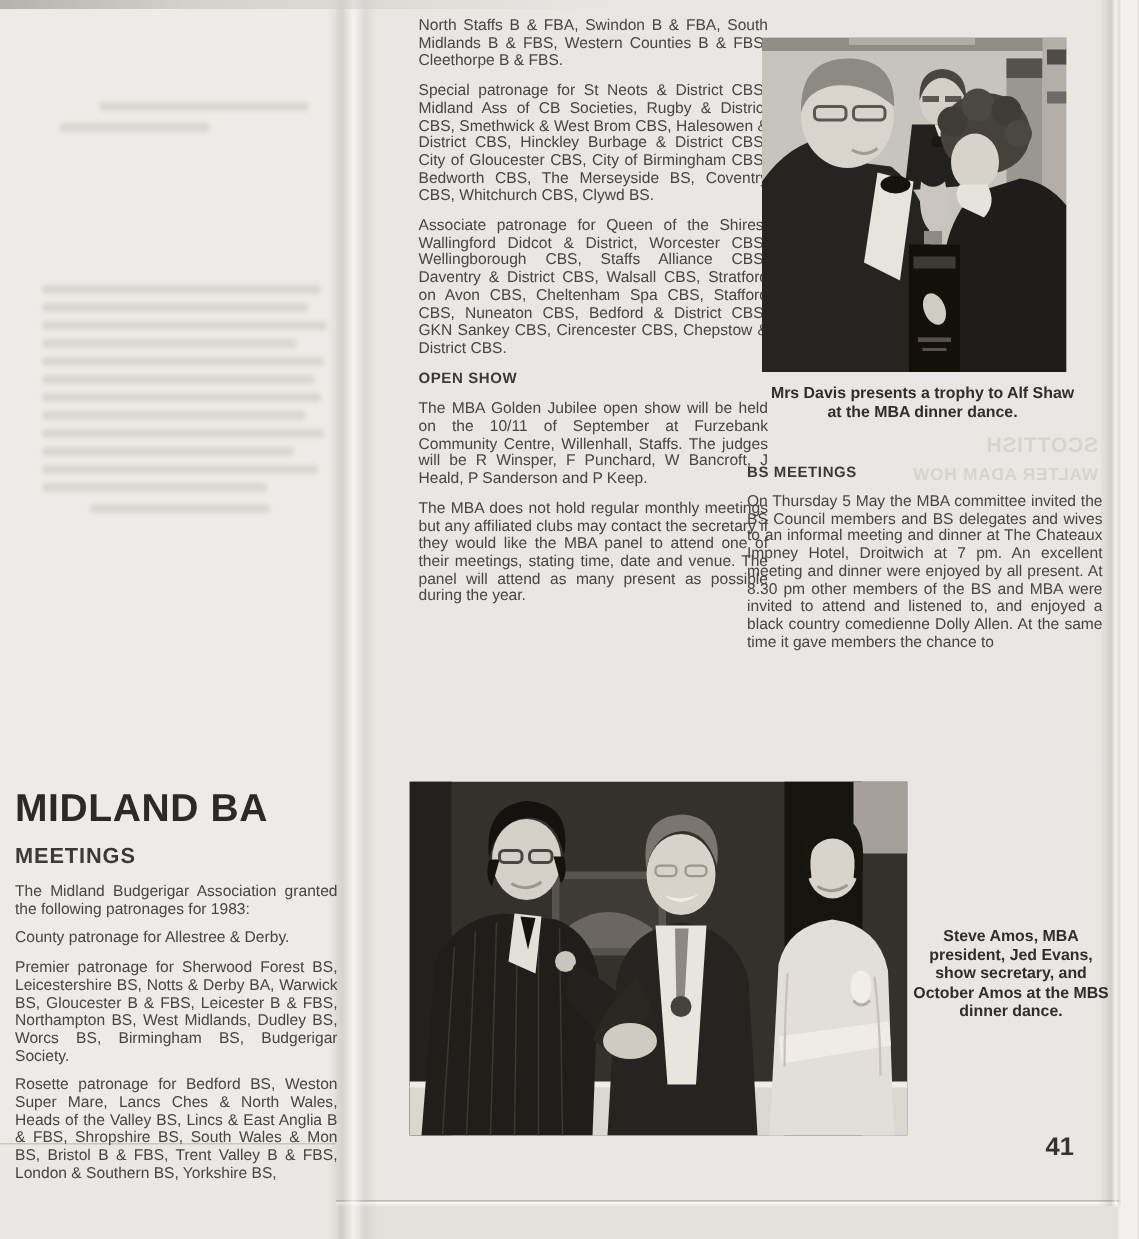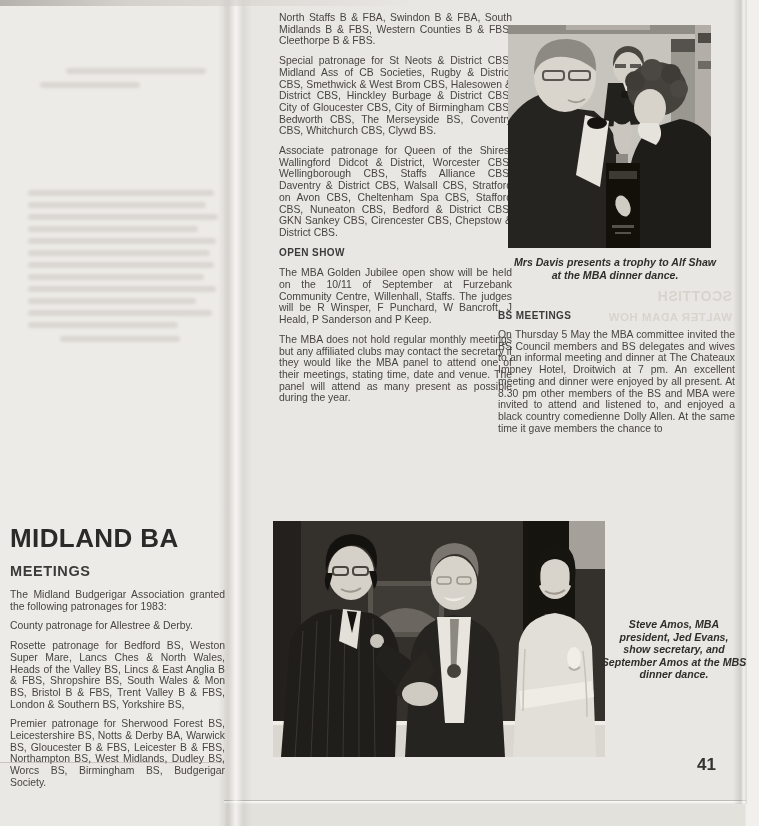--- a/index.html
+++ b/index.html
@@ -20,21 +20,21 @@
                 background:linear-gradient(90deg, rgba(120,116,110,0) 0%, rgba(120,116,110,0.22) 55%,
                            rgba(255,255,255,0.45) 78%, rgba(120,116,110,0.18) 100%); }
   .outer-right { position:absolute; left:746px; top:0; width:13px; height:826px; background:#f1f0ed; }
   .bottom-edge { position:absolute; left:224px; top:800px; width:522px; height:26px; background:#e3e1dc;
                  border-top:1px solid #bebbb5; box-shadow:inset 0 2px 2px rgba(255,255,255,0.8); }
 
   
   .body-text { font-size:10.4px; line-height:11.7px; color:#474542; text-align:justify; }
   .body-text p { margin-bottom:8px; }
   .section-heading { font-size:10px; letter-spacing:0.4px; color:#3b3a38; margin:5px 0 9px 0; }
-  .caption { font-weight:bold; font-size:10.6px; line-height:12.6px; color:#2f2e2b; text-align:center; white-space:pre-line;font-style:italic; }
+  .caption { font-weight:bold; font-size:10.6px; line-height:12.6px; color:#2f2e2b; text-align:center; white-space:pre-line; }
   .mba-title { font-size:26px; font-weight:bold; letter-spacing:0.4px; color:#2b2a28; }
   .patronage-sub { font-size:14.5px; letter-spacing:0.6px; color:#3b3a38; margin:9px 0 10px 0; }
   .page-num { position:absolute; left:697px; top:755px; font-weight:bold; font-size:17px; color:#343330; }
 
   
   .col-mid   { position:absolute; left:279px; top:12px;  width:233px; }
   .col-right-head { position:absolute; left:498px; top:305px; }
   .col-right-body { position:absolute; left:498px; top:329px; width:237px; }
   .col-left  { position:absolute; left:10px;  top:523px; width:215px; }
 
@@ -147,22 +147,22 @@
   <div class="col-right-body body-text">
     <p>On Thursday 5 May the MBA committee invited the BS Council members and BS delegates and wives to an informal meeting and dinner at The Chateaux Impney Hotel, Droitwich at 7 pm. An excellent meeting and dinner were enjoyed by all present. At 8.30 pm other members of the BS and MBA were invited to attend and listened to, and enjoyed a black country comedienne Dolly Allen. At the same time it gave members the chance to</p>
   </div>
 
   <div class="col-left">
     <h1 class="mba-title">MIDLAND BA</h1>
     <h2 class="patronage-sub">MEETINGS</h2>
     <div class="body-text">
       <p>The Midland Budgerigar Association granted the following patronages for 1983:</p>
       <p>County patronage for Allestree &amp; Derby.</p>
+      <p>Premier patronage for Sherwood Forest BS, Leicestershire BS, Notts &amp; Derby BA, Warwick BS, Gloucester B &amp; FBS, Leicester B &amp; FBS, Northampton BS, West Midlands, Dudley BS, Worcs BS, Birmingham BS, Budgerigar Society.</p>
       <p>Rosette patronage for Bedford BS, Weston Super Mare, Lancs Ches &amp; North Wales, Heads of the Valley BS, Lincs &amp; East Anglia B &amp; FBS, Shropshire BS, South Wales &amp; Mon BS, Bristol B &amp; FBS, Trent Valley B &amp; FBS, London &amp; Southern BS, Yorkshire BS,</p>
-      <p>Premier patronage for Sherwood Forest BS, Leicestershire BS, Notts &amp; Derby BA, Warwick BS, Gloucester B &amp; FBS, Leicester B &amp; FBS, Northampton BS, West Midlands, Dudley BS, Worcs BS, Birmingham BS, Budgerigar Society.</p>
     </div>
   </div>
 
   <div class="photo-bottom">
     <svg viewBox="0 0 332 236" preserveAspectRatio="none">
       <rect width="332" height="236" fill="#34312d"></rect>
       <rect x="0" y="0" width="28" height="236" fill="#23201d"></rect>
       <rect x="250" y="0" width="52" height="236" fill="#16140f"></rect>
       <rect x="296" y="0" width="36" height="48" fill="#a5a19a"></rect>
 
@@ -216,18 +216,18 @@
       <path d="M263 66 Q257 24 282 22 Q308 24 301 66 L296 64 Q300 37 282 36 Q264 37 268 64 Z" fill="#17150f"></path>
       <path d="M272 70 Q282 76 292 69" stroke="#9d968c" stroke-width="2" fill="none"></path>
       <ellipse cx="301" cy="137" rx="7" ry="11" fill="#f1eee7"></ellipse>
       <path d="M296 146 Q301 152 307 146" stroke="#b4b0a5" stroke-width="2" fill="none"></path>
     </svg>
   </div>
 
   <div class="caption caption-bottom">Steve Amos, MBA
 president,  Jed  Evans,
 show secretary, and
-September Amos at the MBS
+October Amos at the MBS
 dinner dance.</div>
 
   <div class="page-num">41</div>
 
 </div>
 
 </body></html>

